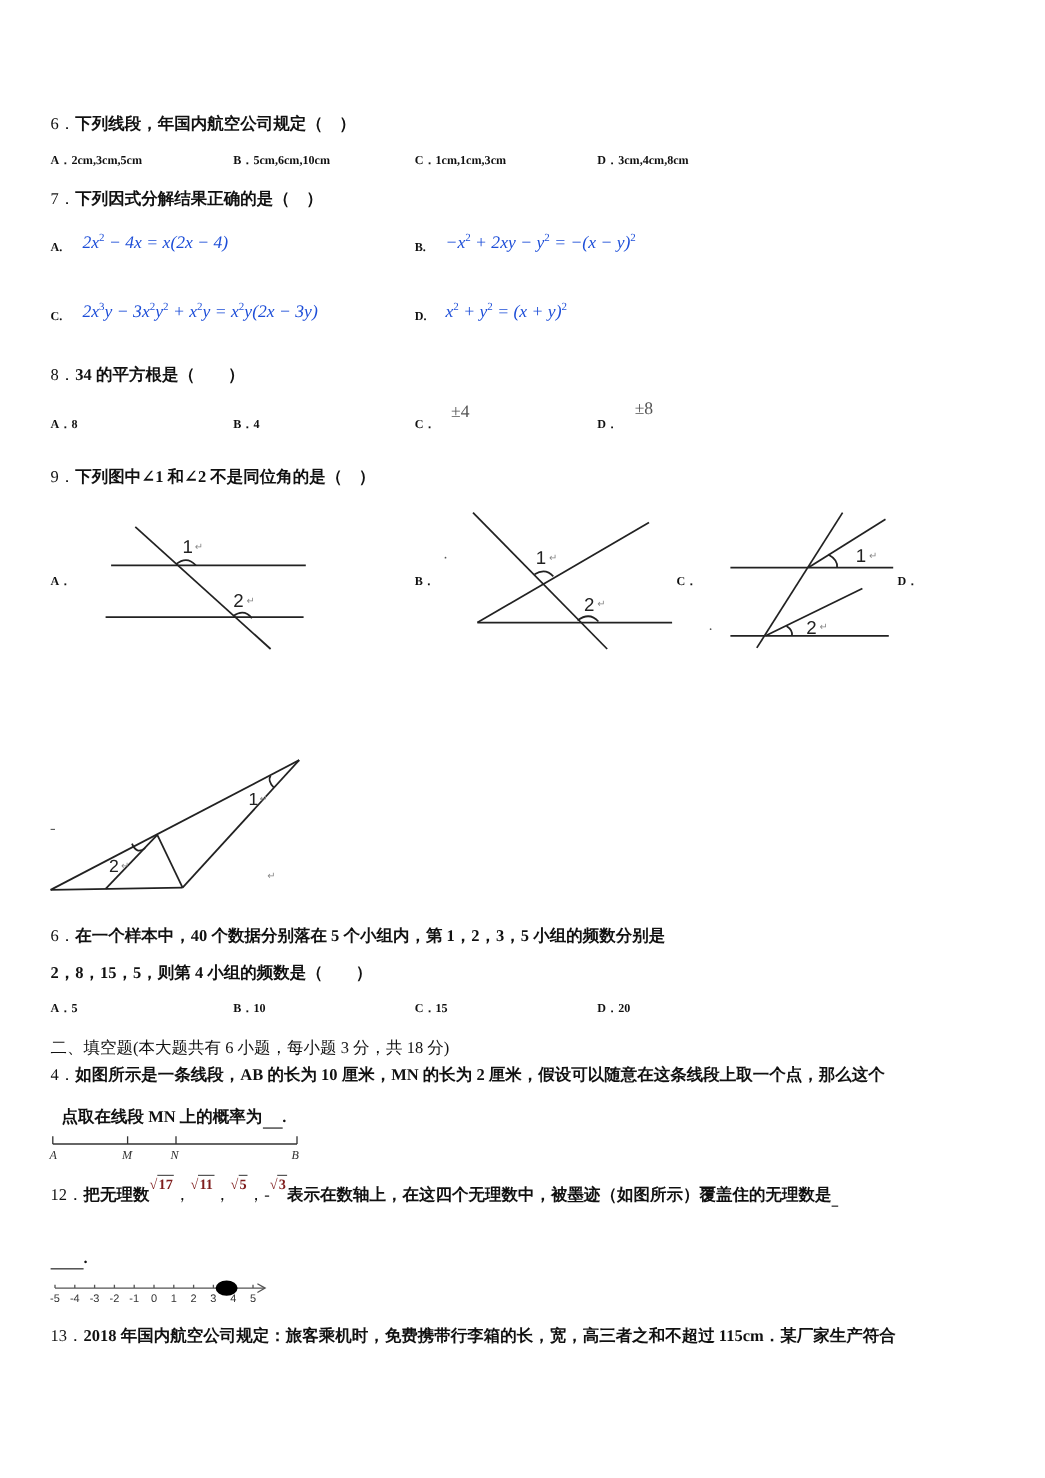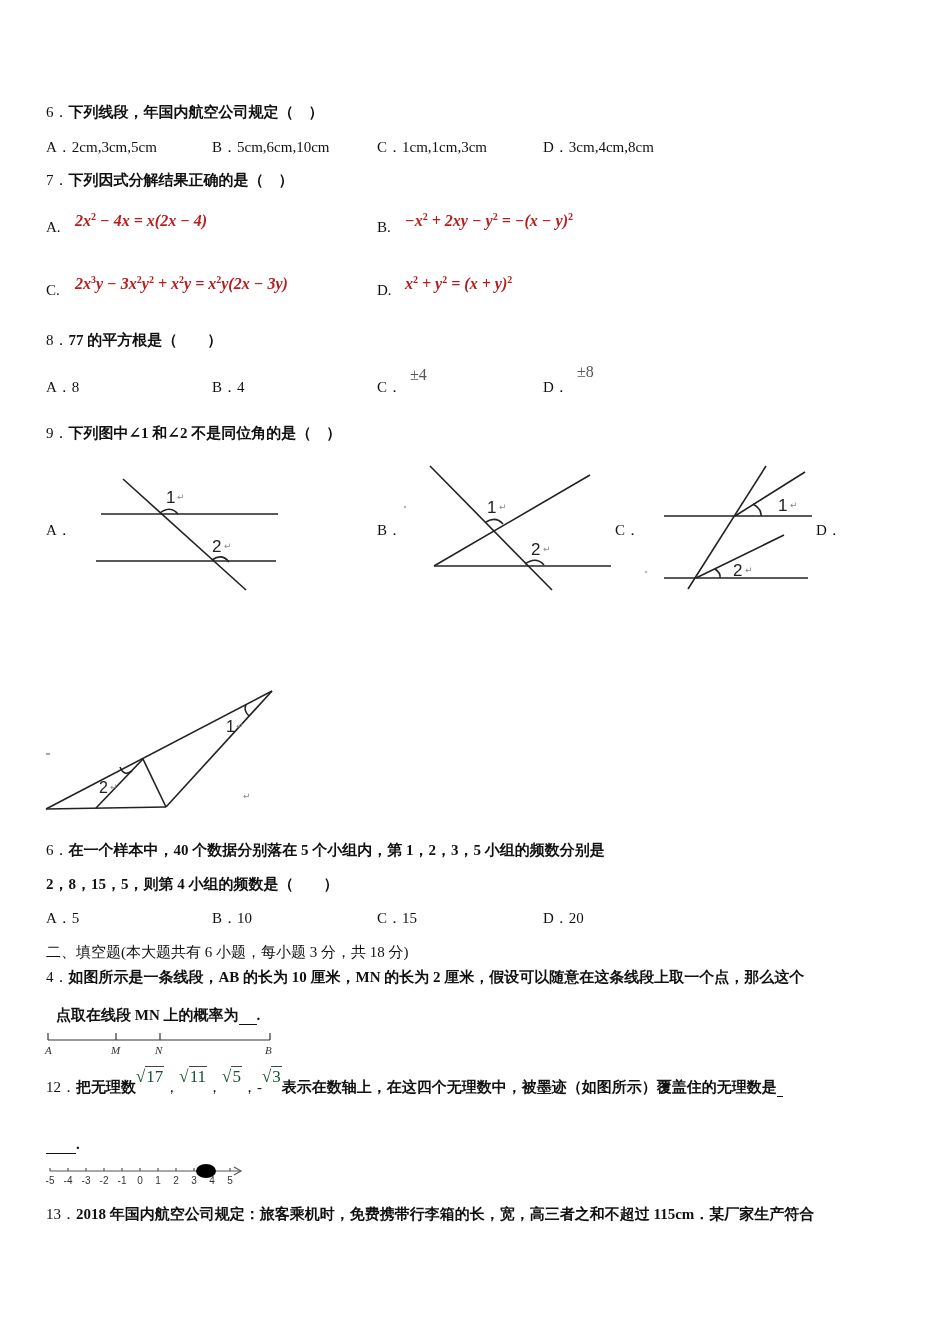--- a/index.html
+++ b/index.html
@@ -1,28 +1,28 @@
 <!DOCTYPE html>
 <html><head>
 <meta charset="utf-8">
 <style>
   html, body { margin: 0; padding: 0; background: #ffffff; }
   body { width: 950px; height: 1344px; position: relative; overflow: hidden;
          font-family: "Liberation Serif", "DejaVu Serif", serif; color: #111; }
   .abs { position: absolute; white-space: nowrap; }
   .q { font-size: 15px; font-weight: bold; }
   .qnum { font-weight: normal; }
-  .opt { font-size: 15px; font-weight: normal; }
+  .opt { font-size: 11px; font-weight: bold; }
   .math { font-family: "Liberation Serif", "DejaVu Serif", serif; font-style: italic;
-          font-weight: bold; color: #b91c1c; font-size: 16px; }
+          font-weight: normal; color: #1d4ed8; font-size: 16px; }
   .math sup { font-size: 10px; font-style: normal; }
   .pm { font-family: "Liberation Serif", serif; font-weight: normal; color: #555; font-size: 16px; }
   .sec { font-size: 15px; font-weight: normal; }
   svg { position: absolute; overflow: visible; }
-  .sqrt { font-weight: normal; font-size: 17px; color: #14532d; }
+  .sqrt { font-weight: bold; font-size: 13px; color: #7f1d1d; }
   .sqrt .rad { border-top: 1px solid #444; padding: 0 1px; }
   .blank { display: inline-block; border-bottom: 1px solid #111; }
 </style>
 </head>
 <body>
 
 <div class="abs q" style="left:46px;top:103px;">
   <span class="qnum">6．</span><span>下列线段，年国内航空公司规定（　）</span>
 </div>
 <div class="abs opt" style="left:46px;top:138px;"><span>A．</span><span>2cm,3cm,5cm</span></div>
@@ -36,21 +36,21 @@
 <div class="abs opt" style="left:46px;top:219px;">A.</div>
 <div class="abs math" style="left:75px;top:211px;">2x<sup>2</sup> − 4x = x(2x − 4)</div>
 <div class="abs opt" style="left:377px;top:219px;">B.</div>
 <div class="abs math" style="left:405px;top:211px;">−x<sup>2</sup> + 2xy − y<sup>2</sup> = −(x − y)<sup>2</sup></div>
 <div class="abs opt" style="left:46px;top:282px;">C.</div>
 <div class="abs math" style="left:75px;top:274px;">2x<sup>3</sup>y − 3x<sup>2</sup>y<sup>2</sup> + x<sup>2</sup>y = x<sup>2</sup>y(2x − 3y)</div>
 <div class="abs opt" style="left:377px;top:282px;">D.</div>
 <div class="abs math" style="left:405px;top:274px;">x<sup>2</sup> + y<sup>2</sup> = (x + y)<sup>2</sup></div>
 
 <div class="abs q" style="left:46px;top:331px;">
-  <span class="qnum">8．</span><span>77 的平方根是（　　）</span>
+  <span class="qnum">8．</span><span>34 的平方根是（　　）</span>
 </div>
 <div class="abs opt" style="left:46px;top:378px;"><span>A．</span><span>8</span></div>
 <div class="abs opt" style="left:212px;top:378px;"><span>B．</span><span>4</span></div>
 <div class="abs opt" style="left:377px;top:378px;">C．</div>
 <div class="abs pm" style="left:410px;top:366px;">±4</div>
 <div class="abs opt" style="left:543px;top:378px;">D．</div>
 <div class="abs pm" style="left:577px;top:363px;">±8</div>
 
 <div class="abs q" style="left:46px;top:424px;">
   <span class="qnum">9．</span><span>下列图中∠1 和∠2 不是同位角的是（　）</span>

